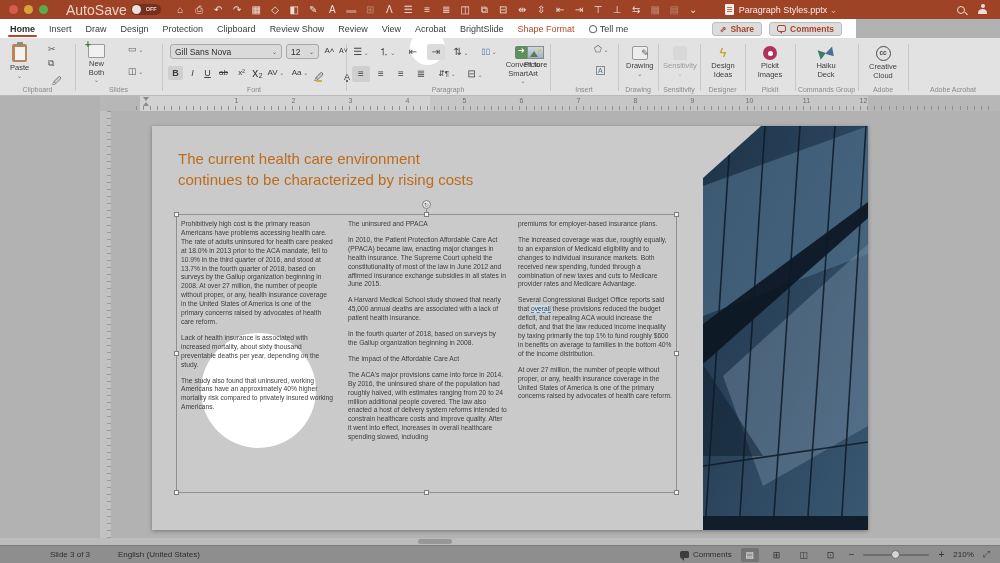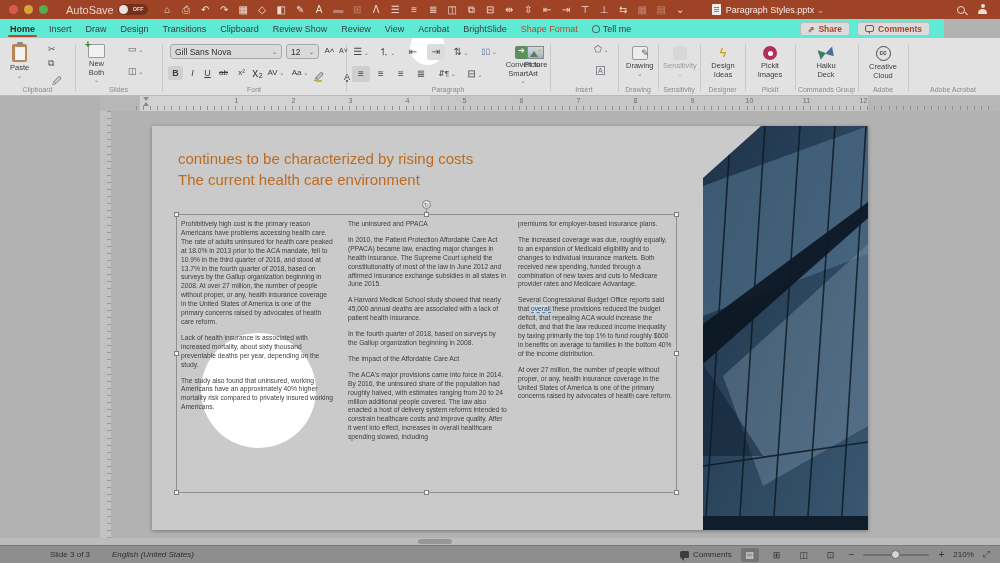--- a/index.html
+++ b/index.html
@@ -6,41 +6,41 @@
   html,body { width:1000px; height:563px; overflow:hidden; }
   body { font-family:"Liberation Sans", sans-serif; -webkit-font-smoothing:antialiased; }
   .app { position:absolute; top:0; left:0; width:1000px; height:563px; background:#b2b2b2; }
 
   
   .titlebar { position:absolute; top:0; left:0; width:1000px; height:19px; background:#9e4326; display:flex; align-items:center; z-index:30; }
   .tlights { display:flex; gap:6px; margin-left:9px; }
   .tl { width:9px; height:9px; border-radius:50%; }
   .tl.red { background:#d85b50; } .tl.yellow { background:#d8a43a; } .tl.green { background:#57ad4e; }
   .autosave { display:flex; align-items:center; gap:4px; margin-left:18px; }
-  .autosave-label { font-size:11px; color:#ecd3c8; }
+  .autosave-label { font-size:14px; color:#ecd3c8; }
   .toggle { width:30px; height:11px; border-radius:6px; background:#73301d; position:relative; }
   .toggle .knob { position:absolute; left:1px; top:1px; width:9px; height:9px; border-radius:50%; background:#e9e2de; }
   .toggle .state { position:absolute; right:4px; top:2px; font-size:5.5px; font-weight:bold; color:#e9d6cd; }
   .tb-icons { display:flex; align-items:center; gap:8px; margin-left:14px; }
   .tbi { font-size:10px; color:#f0ddd6; width:11px; text-align:center; cursor:default; line-height:19px; }
   .tbi.dim { opacity:.4; }
   .doc-title { display:flex; align-items:center; gap:5px; margin-left:26px; }
   .doc-icon { width:9px; height:11px; background:#f4efec; border-radius:1px; position:relative; }
   .doc-icon::after { content:""; position:absolute; left:2px; top:3px; width:5px; height:1px; background:#c56a3c; box-shadow:0 2px 0 #c56a3c, 0 4px 0 #c56a3c; }
   .doc-name { font-size:9px; color:#f6ebe6; }
   .doc-name::after { content:" ⌄"; color:#d8b4a5; }
   .tb-right { margin-left:auto; display:flex; align-items:center; gap:12px; margin-right:12px; }
   .search-ic { width:8px; height:8px; border:1.4px solid #f0ddd6; border-radius:50%; position:relative; }
   .search-ic::after { content:""; position:absolute; left:6px; top:6px; width:4px; height:1.4px; background:#f0ddd6; transform:rotate(45deg); }
   .person-ic { width:11px; height:11px; position:relative; }
   .person-ic::before { content:""; position:absolute; left:3.5px; top:0; width:4px; height:4px; border-radius:50%; background:#f0ddd6; }
   .person-ic::after { content:""; position:absolute; left:1px; top:5px; width:9px; height:5px; border-radius:5px 5px 1px 1px; background:#f0ddd6; }
 
   
-  .tabrow { position:absolute; top:19px; left:0; width:944px; height:19px; background:#5eead4; display:flex; align-items:center; padding-left:10px; gap:14px; z-index:3; }
+  .tabrow { position:absolute; top:19px; left:0; width:856px; height:19px; background:#ffffff; display:flex; align-items:center; padding-left:10px; gap:14px; z-index:3; }
   .tab { font-size:9px; color:#3c3c3c; position:relative; height:19px; display:flex; align-items:center; gap:3px; cursor:default; }
   .tab.active .tab-label { font-weight:bold; color:#2b2b2b; }
   .tab.active::after { content:""; position:absolute; bottom:1px; left:-2px; right:-2px; height:2px; background:#b5492c; border-radius:1px; }
   .tab.accent .tab-label { color:#b5492c; }
   .tab.tellme::before { content:""; width:6px; height:6px; border:1px solid #555; border-radius:50% 50% 40% 40%; }
   .tabactions { margin-left:auto; display:flex; gap:7px; margin-right:14px; }
   .pillbtn { height:14px; border:1px solid #bcbcbc; background:#dcdcdc; border-radius:3px; display:flex; align-items:center; gap:4px; padding:0 7px; font-size:8.5px; font-weight:bold; color:#a8442a; }
   .share-ic::before { content:"⇗"; font-size:8px; color:#a8442a; }
   .bubble { width:9px; height:7px; border:1.2px solid #a8442a; border-radius:2px; position:relative; }
   .bubble::after { content:""; position:absolute; left:1px; bottom:-3px; border-left:3px solid transparent; border-top:3px solid #a8442a; }
@@ -120,21 +120,21 @@
   .col2 { left:171px; width:159px; }
   .col3 { left:341px; width:154px; }
   .heading { font-size:7.3px; font-weight:bold; color:#1b1b1b; letter-spacing:.15px; line-height:1.3; margin-bottom:7px; }
   .para { font-size:6.7px; color:#3d3d3d; line-height:1.33; margin-bottom:7px; }
   .caret { display:inline-block; width:1px; height:8px; background:#1b1b1b; vertical-align:-1px; margin-left:1px; }
   .grammar { background:#c9dcee; border-bottom:1px dashed #4a7fb5; }
 
   
   .statusbar { position:absolute; top:545px; left:0; width:1000px; height:18px; background:#8e8e8e; border-top:1px solid #7a7a7a; display:flex; align-items:center; font-size:8px; color:#2e2e2e; z-index:10; }
   .sb-slide { margin-left:50px; }
-  .sb-lang { margin-left:22px;font-style:italic; }
+  .sb-lang { margin-left:28px; }
   .sb-right { margin-left:auto; display:flex; align-items:center; margin-right:10px; gap:9px; }
   .sb-comments { display:flex; align-items:center; gap:4px; }
   .bubble2 { width:9px; height:7px; background:#3d3d3d; border-radius:1.5px; position:relative; }
   .bubble2::after { content:""; position:absolute; left:1px; bottom:-3px; border-left:3px solid transparent; border-top:3px solid #3d3d3d; }
   .viewbtn { width:18px; height:14px; text-align:center; line-height:14px; font-size:9px; color:#333; border-radius:2px; }
   .viewbtn.active { background:#747474; color:#e8e8e8; }
   .zoom-minus,.zoom-plus { font-size:10px; color:#333; }
   .zoom-track { width:66px; height:2px; background:#6f6f6f; border-radius:1px; position:relative; }
   .zoom-thumb { position:absolute; left:28px; top:-4px; width:9px; height:9px; border-radius:50%; background:#d5d5d5; border:1px solid #6a6a6a; }
   .fit-ic { font-size:9px; color:#333; }
@@ -205,21 +205,21 @@
         <div class="tab">
           <span class="tab-label">Insert</span>
         </div>
         <div class="tab">
           <span class="tab-label">Draw</span>
         </div>
         <div class="tab">
           <span class="tab-label">Design</span>
         </div>
         <div class="tab">
-          <span class="tab-label">Transitions</span>
+          <span class="tab-label">Protection</span>
         </div>
         <div class="tab">
           <span class="tab-label">Clipboard</span>
         </div>
         <div class="tab">
           <span class="tab-label">Review Show</span>
         </div>
         <div class="tab">
           <span class="tab-label">Review</span>
         </div>
@@ -406,22 +406,22 @@
         <span class="rnum">12</span>
       </div>
     <div class="indent-marker"></div>
   </div>
 
   <div class="workarea">
     <div class="slide">
       <div class="spot-slide"></div>
 
       <div class="slide-title">
+        <div>The current health care environment</div>
         <div>continues to be characterized by rising costs</div>
-        <div>The current health care environment</div>
       </div>
 
       <svg class="photo" viewBox="0 0 165 404" preserveAspectRatio="none">
         <defs>
           <linearGradient id="g1" x1="0" y1="0" x2="1" y2="1">
             <stop offset="0" stop-color="#1d3349"></stop>
               <stop offset="1" stop-color="#3a5872"></stop>
           </linearGradient>
         </defs>
         <rect x="0" y="0" width="165" height="404" fill="url(#g1)"></rect>

